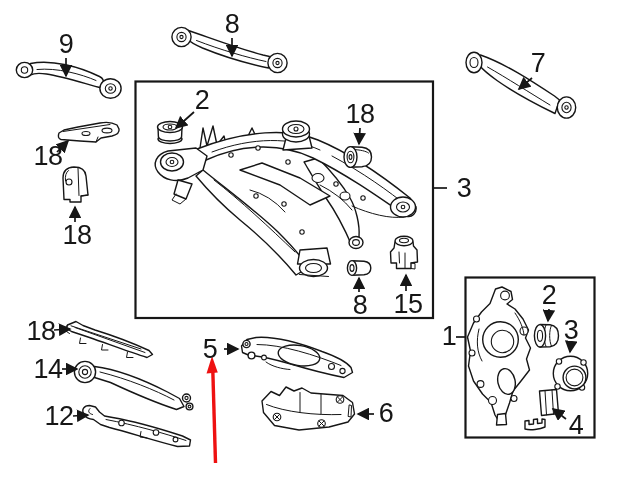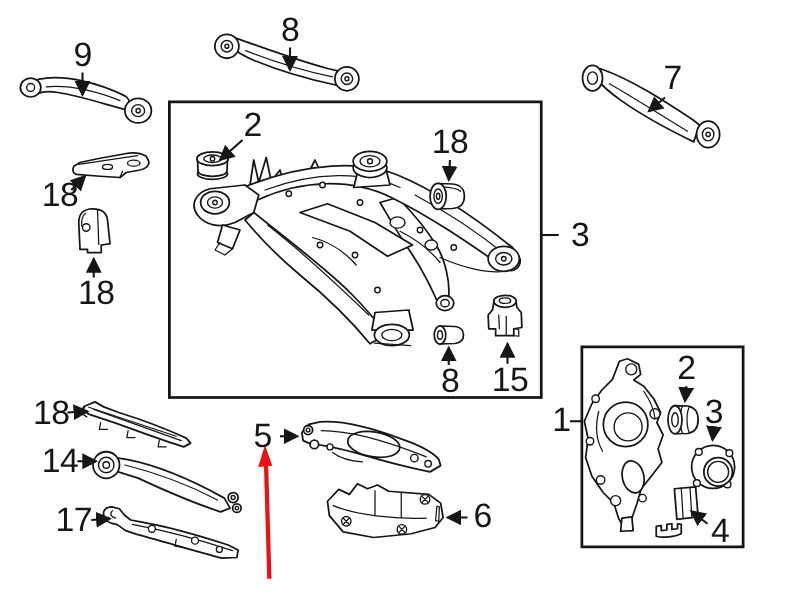--- a/index.html
+++ b/index.html
@@ -303,21 +303,21 @@
   <div class="callout" style="left:538px;top:63px">7</div>
   <div class="callout" style="left:202px;top:100px">2</div>
   <div class="callout" style="left:360px;top:114px">18</div>
   <div class="callout" style="left:464px;top:188px">3</div>
   <div class="callout" style="left:48px;top:156px">18</div>
   <div class="callout" style="left:77px;top:235px">18</div>
   <div class="callout" style="left:360px;top:305px">8</div>
   <div class="callout" style="left:408px;top:304px">15</div>
   <div class="callout" style="left:41px;top:331px">18</div>
   <div class="callout" style="left:48px;top:369px">14</div>
-  <div class="callout" style="left:59px;top:416px">17</div>
+  <div class="callout" style="left:59px;top:416px">12</div>
   <div class="callout" style="left:210px;top:349px">5</div>
   <div class="callout" style="left:386px;top:413px">6</div>
   <div class="callout" style="left:449px;top:336px">1</div>
   <div class="callout" style="left:549px;top:295px">2</div>
   <div class="callout" style="left:571px;top:330px">3</div>
   <div class="callout" style="left:576px;top:425px">4</div>
 
 </div>
 
 </body></html>

